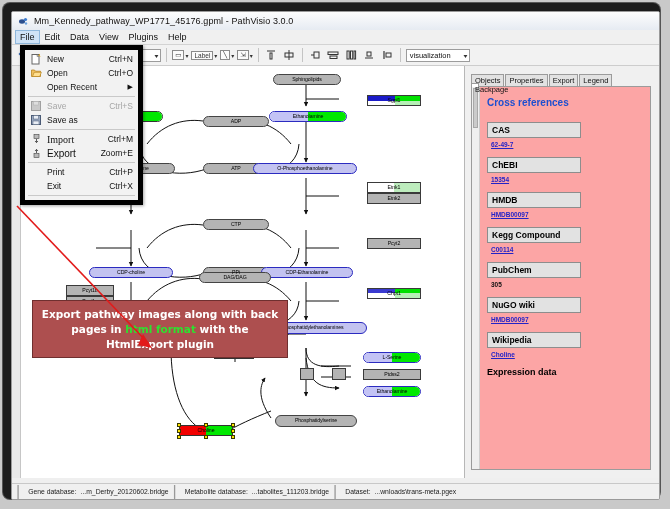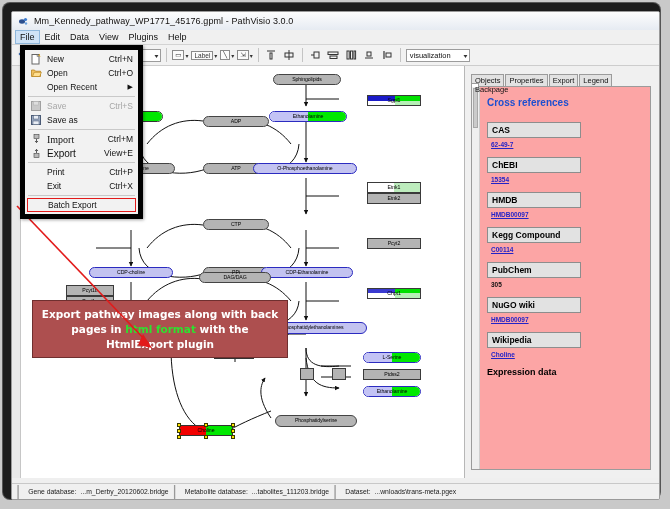--- a/index.html
+++ b/index.html
@@ -547,38 +547,34 @@
           <span style="font-size:8.5px;color:#111;padding-right:5px;">Ctrl+M</span>
         </div>
         <div style="display:flex;align-items:center;height:14px;">
           <span style="width:22px;display:flex;justify-content:center;">
             <svg width="9" height="10" viewBox="0 0 9 10">
                 <rect x="2" y="5.5" width="5" height="4" fill="#b9b9b9" stroke="#444" stroke-width=".6"></rect>
                 <path d="M4.5 5 v-3.4 M3 3 l1.5 -1.6 L6 3" stroke="#333" stroke-width=".8" fill="none"></path>
               </svg>
           </span>
           <span style="font-size:10px;color:#111;flex:1;">Export</span>
-          <span style="font-size:8.5px;color:#111;padding-right:5px;">View+E</span>
+          <span style="font-size:8.5px;color:#111;padding-right:5px;">Zoom+E</span>
         </div>
         <div style="height:1px;background:#c9c9c9;margin:2px 3px;"></div>
         <div style="display:flex;align-items:center;height:14px;">
           <span style="width:22px;"></span>
           <span style="font-size:8.5px;color:#111;flex:1;">Print</span>
           <span style="font-size:8.5px;color:#111;padding-right:5px;">Ctrl+P</span>
         </div>
         <div style="display:flex;align-items:center;height:14px;">
           <span style="width:22px;"></span>
           <span style="font-size:8.5px;color:#111;flex:1;">Exit</span>
           <span style="font-size:8.5px;color:#111;padding-right:5px;">Ctrl+X</span>
         </div>
         <div style="height:1px;background:#c9c9c9;margin:2px 3px;"></div>
-        <div style="display:flex;align-items:center;height:14px;margin:0 2px;border:1.6px solid #e21b1b;box-sizing:border-box;">
-          <span style="width:20px;"></span>
-          <span style="font-size:8.5px;color:#111;flex:1;">Batch Export</span>
-        </div>
       </div>
 
       <div class="side">
         <div class="tabrow">
           <div class="tab">Objects</div>
           <div class="tab">Properties</div>
           <div class="tab sel">Backpage</div>
           <div class="tab">Export</div>
           <div class="tab">Legend</div>
         </div>

